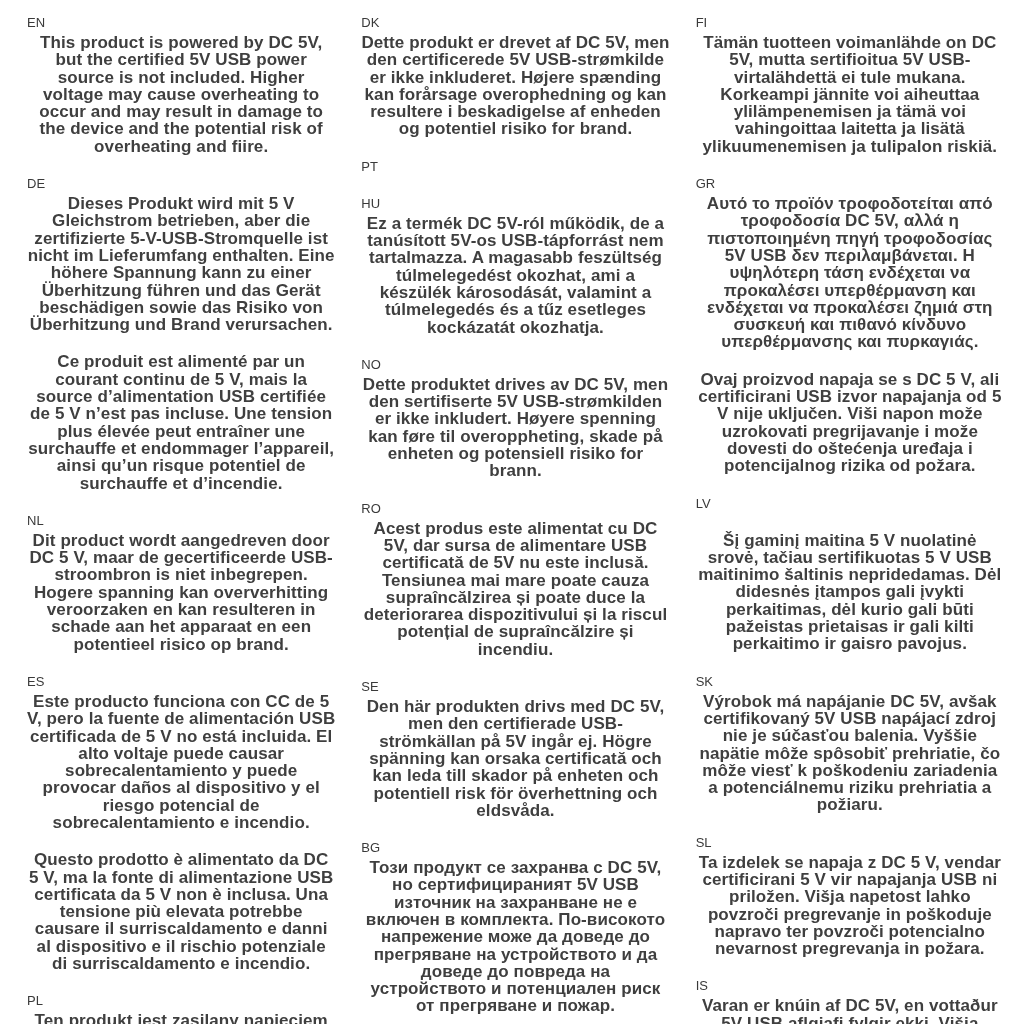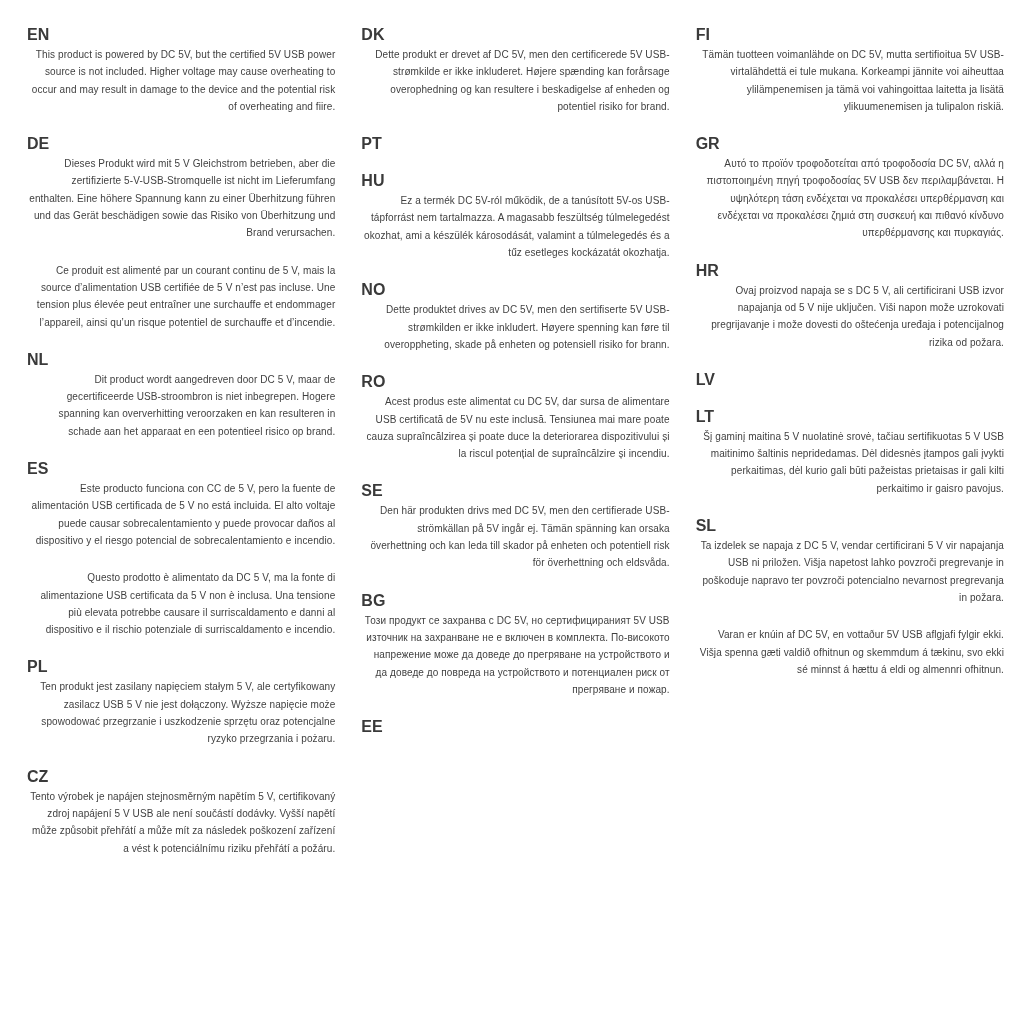--- a/index.html
+++ b/index.html
@@ -24,33 +24,33 @@
     grid-template-columns: 1fr 1fr 1fr;
     column-gap: 26px;
   }
   .column {
     min-width: 0;
   }
   .lang-section {
     margin: 0 0 20px 0;
   }
   .lang-code {
-    font-size: 16px;
+    font-size: 13px;
     line-height: 17px;
-    margin: 12px 0 3px 0;
+    margin: 0 0 3px 0;
     color: #3a3a3a;
-    font-weight: bold;
   }
   .lang-text {
     margin: 0;
-    font-size: 10px;
+    font-size: 17px;
     line-height: 17.3px;
-    text-align: right;
+    text-align: center;
     color: #3f3f3f;
     letter-spacing: 0.1px;
+    font-weight: bold;
   }
 </style>
 </head>
 <body>
 
 <div class="page">
   <div class="column">
       <section class="lang-section">
         <div class="lang-code">EN</div>
         <p class="lang-text">This product is powered by DC 5V, but the certified 5V USB power source is not included. Higher voltage may cause overheating to occur and may result in damage to the device and the potential risk of overheating and fiire.</p>
@@ -97,51 +97,54 @@
       <section class="lang-section">
         <div class="lang-code">NO</div>
         <p class="lang-text">Dette produktet drives av DC 5V, men den sertifiserte 5V USB-strømkilden er ikke inkludert. Høyere spenning kan føre til overoppheting, skade på enheten og potensiell risiko for brann.</p>
       </section>
       <section class="lang-section">
         <div class="lang-code">RO</div>
         <p class="lang-text">Acest produs este alimentat cu DC 5V, dar sursa de alimentare USB certificată de 5V nu este inclusă. Tensiunea mai mare poate cauza supraîncălzirea și poate duce la deteriorarea dispozitivului și la riscul potențial de supraîncălzire și incendiu.</p>
       </section>
       <section class="lang-section">
         <div class="lang-code">SE</div>
-        <p class="lang-text">Den här produkten drivs med DC 5V, men den certifierade USB-strömkällan på 5V ingår ej. Tämän spänning kan orsaka överhettning och kan leda till skador på enheten och potentiell risk för överhettning och eldsvåda.</p>
+        <p class="lang-text">Den här produkten drivs med DC 5V, men den certifierade USB-strömkällan på 5V ingår ej. Högre spänning kan orsaka certificată och kan leda till skador på enheten och potentiell risk för överhettning och eldsvåda.</p>
       </section>
       <section class="lang-section">
         <div class="lang-code">BG</div>
         <p class="lang-text">Този продукт се захранва с DC 5V, но сертифицираният 5V USB източник на захранване не е включен в комплекта. По-високото напрежение може да доведе до прегряване на устройството и да доведе до повреда на устройството и потенциален риск от прегряване и пожар.</p>
       </section>
       <section class="lang-section">
         <div class="lang-code">EE</div>
       </section>
     </div>
   <div class="column">
       <section class="lang-section">
         <div class="lang-code">FI</div>
         <p class="lang-text">Tämän tuotteen voimanlähde on DC 5V, mutta sertifioitua 5V USB-virtalähdettä ei tule mukana. Korkeampi jännite voi aiheuttaa ylilämpenemisen ja tämä voi vahingoittaa laitetta ja lisätä ylikuumenemisen ja tulipalon riskiä.</p>
       </section>
       <section class="lang-section">
         <div class="lang-code">GR</div>
         <p class="lang-text">Αυτό το προϊόν τροφοδοτείται από τροφοδοσία DC 5V, αλλά η πιστοποιημένη πηγή τροφοδοσίας 5V USB δεν περιλαμβάνεται. Η υψηλότερη τάση ενδέχεται να προκαλέσει υπερθέρμανση και ενδέχεται να προκαλέσει ζημιά στη συσκευή και πιθανό κίνδυνο υπερθέρμανσης και πυρκαγιάς.</p>
       </section>
       <section class="lang-section">
-        <div class="lang-code">HR</div>
         <p class="lang-text">Ovaj proizvod napaja se s DC 5 V, ali certificirani USB izvor napajanja od 5 V nije uključen. Viši napon može uzrokovati pregrijavanje i može dovesti do oštećenja uređaja i potencijalnog rizika od požara.</p>
       </section>
       <section class="lang-section">
         <div class="lang-code">LV</div>
       </section>
       <section class="lang-section">
-        <div class="lang-code">LT</div>
         <p class="lang-text">Šį gaminį maitina 5 V nuolatinė srovė, tačiau sertifikuotas 5 V USB maitinimo šaltinis nepridedamas. Dėl didesnės įtampos gali įvykti perkaitimas, dėl kurio gali būti pažeistas prietaisas ir gali kilti perkaitimo ir gaisro pavojus.</p>
+      </section>
+      <section class="lang-section">
+        <div class="lang-code">SK</div>
+        <p class="lang-text">Výrobok má napájanie DC 5V, avšak certifikovaný 5V USB napájací zdroj nie je súčasťou balenia. Vyššie napätie môže spôsobiť prehriatie, čo môže viesť k poškodeniu zariadenia a potenciálnemu riziku prehriatia a požiaru.</p>
       </section>
       <section class="lang-section">
         <div class="lang-code">SL</div>
         <p class="lang-text">Ta izdelek se napaja z DC 5 V, vendar certificirani 5 V vir napajanja USB ni priložen. Višja napetost lahko povzroči pregrevanje in poškoduje napravo ter povzroči potencialno nevarnost pregrevanja in požara.</p>
       </section>
       <section class="lang-section">
+        <div class="lang-code">IS</div>
         <p class="lang-text">Varan er knúin af DC 5V, en vottaður 5V USB aflgjafi fylgir ekki. Višja spenna gæti valdið ofhitnun og skemmdum á tækinu, svo ekki sé minnst á hættu á eldi og almennri ofhitnun.</p>
       </section>
     </div>
 </div>
 
 </body></html>

